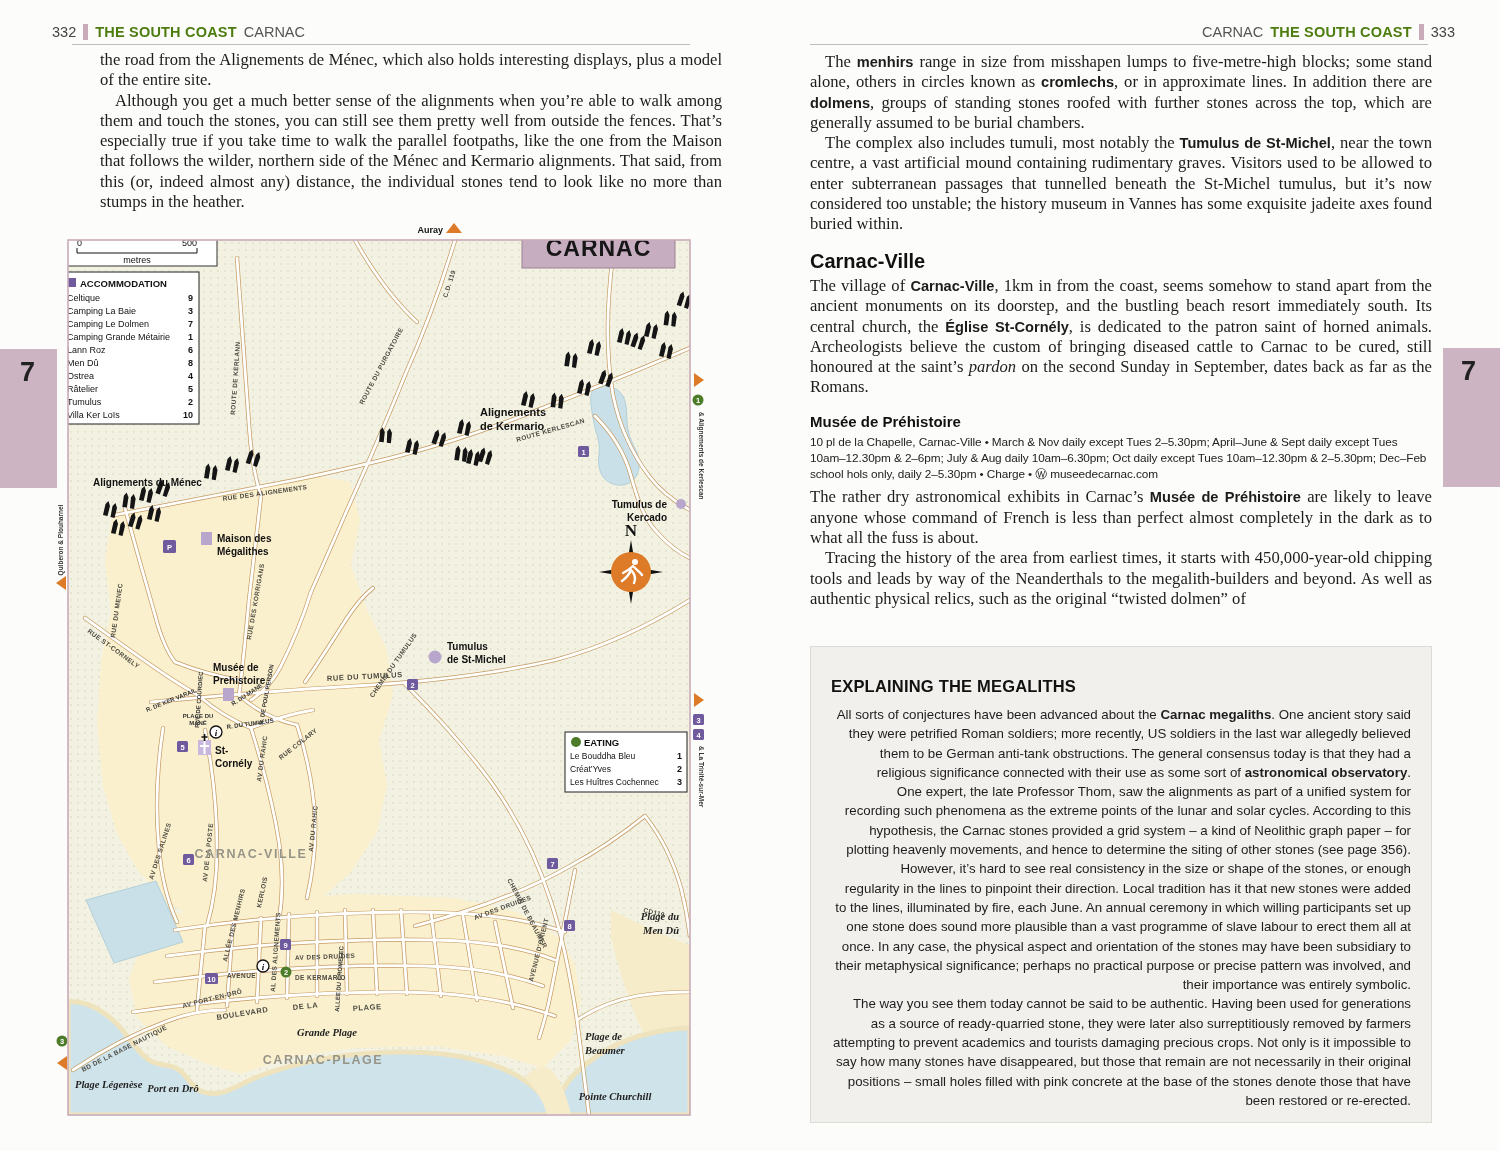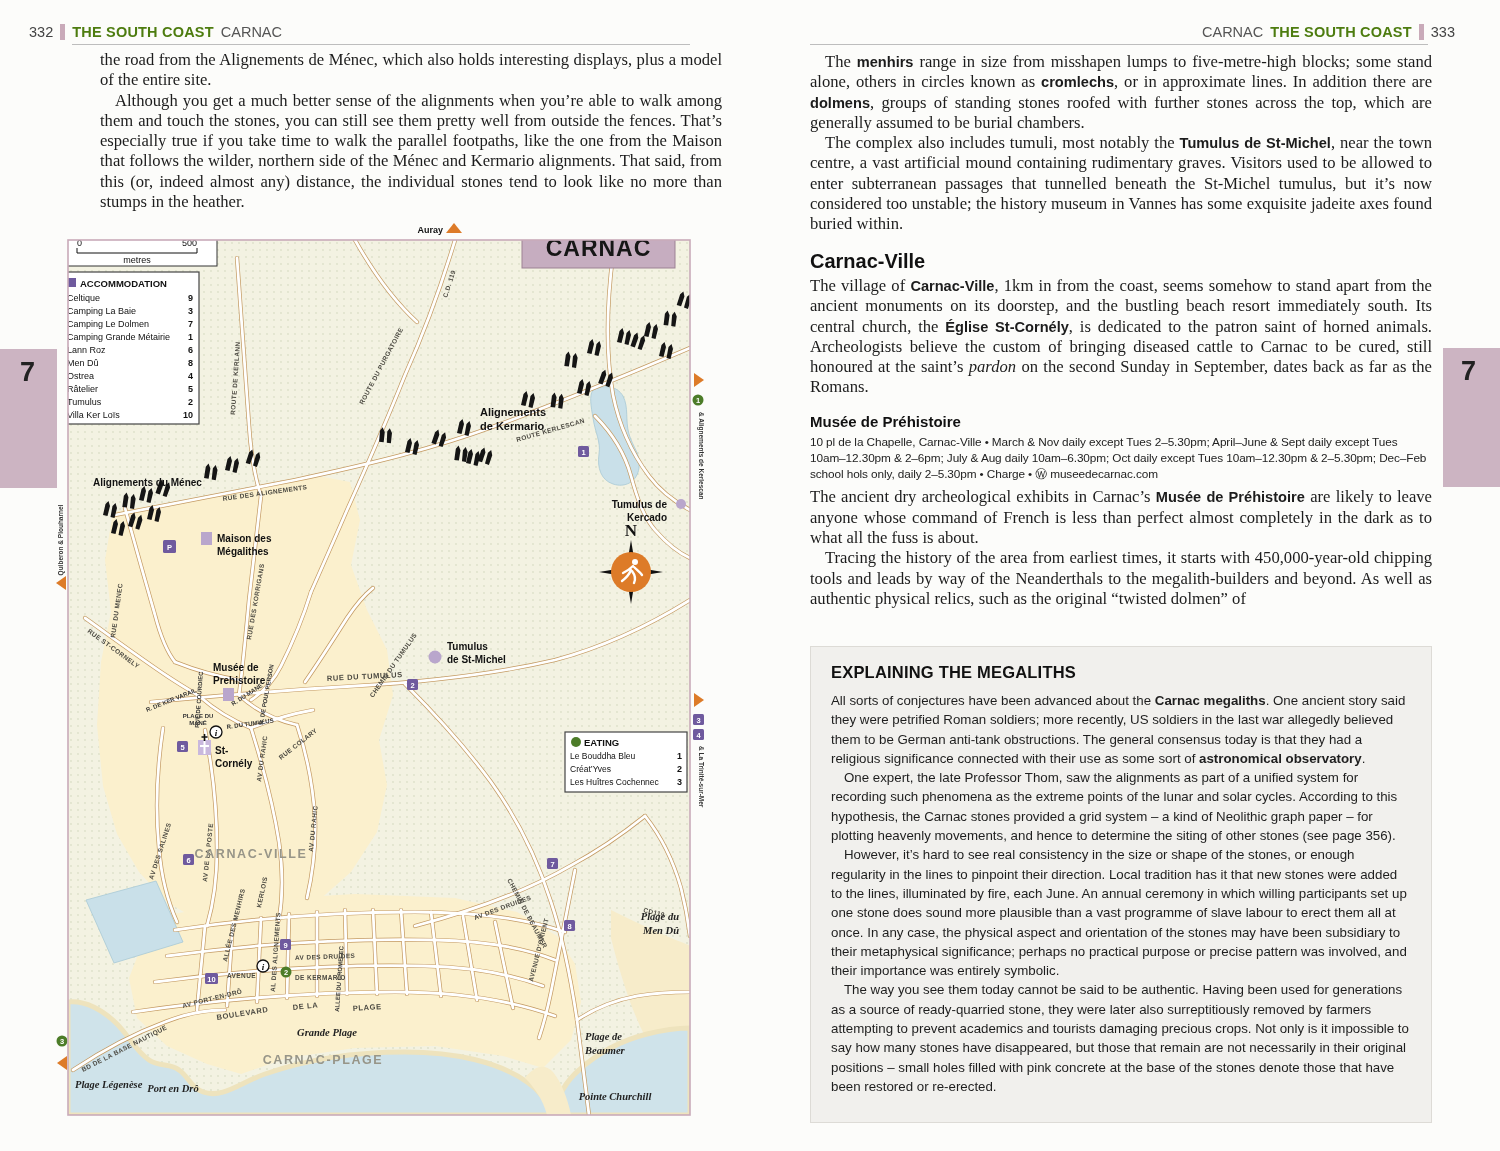--- a/index.html
+++ b/index.html
@@ -18,22 +18,22 @@
   .col{position:absolute;width:622px;font-size:16.6px;line-height:20.3px;text-align:justify;}
   .col p{margin:0;}
   .ind{text-indent:15px;}
   h2.sec{font-family:"Liberation Sans",sans-serif;font-size:20px;margin:16px 0 5px 0;color:#111;}
   h3.sub{font-family:"Liberation Sans",sans-serif;font-size:15px;margin:14px 0 3px 0;color:#111;}
   p.info{font-family:"Liberation Sans",sans-serif;font-size:11.8px;line-height:15.8px;text-align:left;color:#222;letter-spacing:-.1px;margin-bottom:5px;}
   .rs-b{font-family:"Liberation Sans",sans-serif;font-weight:700;font-size:.88em;}
   .rs-i{font-style:italic;margin-top:16px;}
   
   .xbox{position:absolute;left:810px;top:646px;width:622px;height:477px;background:#f1f0ed;border:1px solid #dddbd6;box-sizing:border-box;padding:14px 20px;font-family:"Liberation Sans",sans-serif;}
-  .xbox h4{margin:2px 0 9px 0;font-size:16.5px;letter-spacing:.2px;color:#111;}
-  .xbox p{margin:0;font-size:13.3px;line-height:19.3px;color:#1e1e1e;text-align:left;}
+  .xbox h4{margin:16px 0 9px 0;font-size:16.5px;letter-spacing:.2px;color:#111;}
+  .xbox p{margin:0;font-size:13.3px;line-height:19.3px;color:#1e1e1e;text-align:right;}
   .xbox .ind{text-indent:13px;}
   .xbox .rs-b{font-size:1em;}
   
   .rd{font:700 6.5px "Liberation Sans",sans-serif;fill:#4c4a42;letter-spacing:.4px;}
   .rd2{font:700 7.5px "Liberation Sans",sans-serif;fill:#4c4a42;letter-spacing:.6px;}
   .ft{font:700 10px "Liberation Sans",sans-serif;fill:#111;}
   .ft2{font:700 11px "Liberation Sans",sans-serif;fill:#111;}
   .sm{font:700 6px "Liberation Sans",sans-serif;fill:#333;}
   .bch{font:italic 700 10.5px "Liberation Serif",serif;fill:#222;}
   .gray{font:700 12.5px "Liberation Sans",sans-serif;fill:#979588;letter-spacing:1.6px;}
@@ -42,21 +42,21 @@
   .legn{font:700 9px "Liberation Sans",sans-serif;fill:#111;}
   .mk{font:700 7.5px "Liberation Sans",sans-serif;fill:#fff;}
   .edge{font:700 6.5px "Liberation Sans",sans-serif;fill:#333;}
   .title{font:700 23px "Liberation Sans",sans-serif;fill:#161616;letter-spacing:1px;}
   .north{font:700 17px "Liberation Serif",serif;fill:#111;}
   .scl{font:400 9px "Liberation Sans",sans-serif;fill:#111;}
 </style>
 </head>
 <body>
 
-<div class="hdr" style="left:29px;">
+<div class="hdr" style="left:52px;">
   <span class="pg">332</span>
   <span class="bar"></span>
   <span class="b">THE SOUTH COAST</span>
   <span class="lt">CARNAC</span>
 </div>
 <div class="rule" style="left:72px;"></div>
 
 <div class="col" style="left:68px;top:50px;margin-left:32px;">
   <p><span>the road from the Alignements de Ménec, which also holds interesting displays, plus a model of the entire site.</span></p>
   <p class="ind"><span>Although you get a much better sense of the alignments when you’re able to walk among them and touch the stones, you can still see them pretty well from outside the fences. That’s especially true if you take time to walk the parallel footpaths, like the one from the Maison that follows the wilder, northern side of the Ménec and Kermario alignments. That said, from this (or, indeed almost any) distance, the individual stones tend to look like no more than stumps in the heather.</span></p>
@@ -485,21 +485,21 @@
 </div>
 <div class="rule" style="left:810px;"></div>
 
 <div class="col" style="left:810px;top:52px;">
   <p class="ind"><span>The </span><span class="rs-b">menhirs</span><span> range in size from misshapen lumps to five-metre-high blocks; some stand alone, others in circles known as </span><span class="rs-b">cromlechs</span><span>, or in approximate lines. In addition there are </span><span class="rs-b">dolmens</span><span>, groups of standing stones roofed with further stones across the top, which are generally assumed to be burial chambers.</span></p>
   <p class="ind"><span>The complex also includes tumuli, most notably the </span><span class="rs-b">Tumulus de St-Michel</span><span>, near the town centre, a vast artificial mound containing rudimentary graves. Visitors used to be allowed to enter subterranean passages that tunnelled beneath the St-Michel tumulus, but it’s now considered too unstable; the history museum in Vannes has some exquisite jadeite axes found buried within.</span></p>
   <h2 class="sec">Carnac-Ville</h2>
   <p><span>The village of </span><span class="rs-b">Carnac-Ville</span><span>, 1km in from the coast, seems somehow to stand apart from the ancient monuments on its doorstep, and the bustling beach resort immediately south. Its central church, the </span><span class="rs-b">Église St-Cornély</span><span>, is dedicated to the patron saint of horned animals. Archeologists believe the custom of bringing diseased cattle to Carnac to be cured, still honoured at the saint’s </span><span class="rs-i">pardon</span><span> on the second Sunday in September, dates back as far as the Romans.</span></p>
   <h3 class="sub">Musée de Préhistoire</h3>
   <p class="info"><span>10 pl de la Chapelle, Carnac-Ville • March &amp; Nov daily except Tues 2–5.30pm; April–June &amp; Sept daily except Tues 10am–12.30pm &amp; 2–6pm; July &amp; Aug daily 10am–6.30pm; Oct daily except Tues 10am–12.30pm &amp; 2–5.30pm; Dec–Feb school hols only, daily 2–5.30pm • Charge • Ⓦ museedecarnac.com</span></p>
-  <p><span>The ancient dry archeological exhibits in Carnac’s </span><span class="rs-b">Musée de Préhistoire</span><span> are likely to leave anyone whose command of French is less than perfect almost completely in the dark as to what all the fuss is about.</span></p>
+  <p><span>The rather dry astronomical exhibits in Carnac’s </span><span class="rs-b">Musée de Préhistoire</span><span> are likely to leave anyone whose command of French is less than perfect almost completely in the dark as to what all the fuss is about.</span></p>
   <p class="ind"><span>Tracing the history of the area from earliest times, it starts with 450,000-year-old chipping tools and leads by way of the Neanderthals to the megalith-builders and beyond. As well as authentic physical relics, such as the original “twisted dolmen” of</span></p>
 </div>
 
 <div class="xbox">
   <h4>EXPLAINING THE MEGALITHS</h4>
   <p><span>All sorts of conjectures have been advanced about the </span><span class="rs-b">Carnac megaliths</span><span>. One ancient story said they were petrified Roman soldiers; more recently, US soldiers in the last war allegedly believed them to be German anti-tank obstructions. The general consensus today is that they had a religious significance connected with their use as some sort of </span><span class="rs-b">astronomical observatory</span><span>.</span></p>
   <p class="ind"><span>One expert, the late Professor Thom, saw the alignments as part of a unified system for recording such phenomena as the extreme points of the lunar and solar cycles. According to this hypothesis, the Carnac stones provided a grid system – a kind of Neolithic graph paper – for plotting heavenly movements, and hence to determine the siting of other stones (see page 356).</span></p>
   <p class="ind"><span>However, it’s hard to see real consistency in the size or shape of the stones, or enough regularity in the lines to pinpoint their direction. Local tradition has it that new stones were added to the lines, illuminated by fire, each June. An annual ceremony in which willing participants set up one stone does sound more plausible than a vast programme of slave labour to erect them all at once. In any case, the physical aspect and orientation of the stones may have been subsidiary to their metaphysical significance; perhaps no practical purpose or precise pattern was involved, and their importance was entirely symbolic.</span></p>
   <p class="ind"><span>The way you see them today cannot be said to be authentic. Having been used for generations as a source of ready-quarried stone, they were later also surreptitiously removed by farmers attempting to prevent academics and tourists damaging precious crops. Not only is it impossible to say how many stones have disappeared, but those that remain are not necessarily in their original positions – small holes filled with pink concrete at the base of the stones denote those that have been restored or re-erected.</span></p>
 </div>

